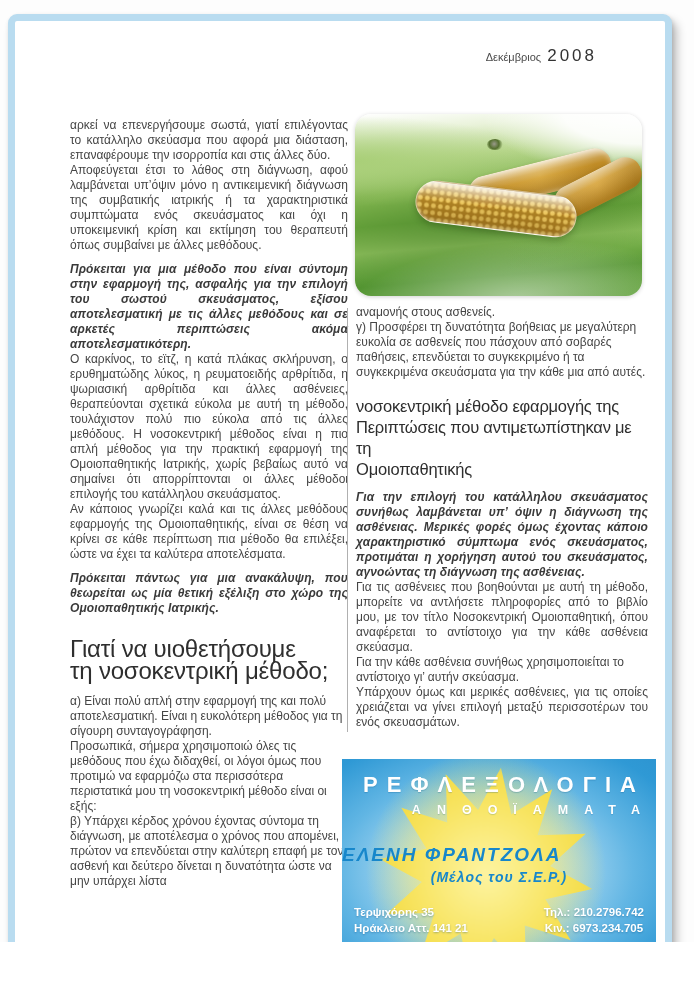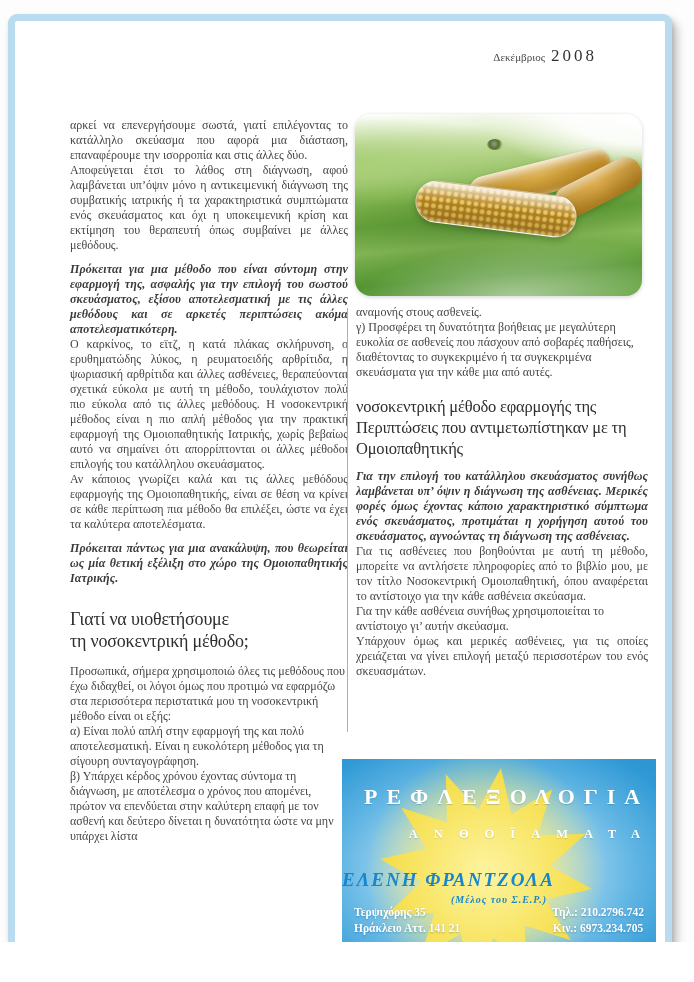--- a/index.html
+++ b/index.html
@@ -1,40 +1,40 @@
 <!DOCTYPE html>
 <html lang="el"><head>
 <meta charset="utf-8">
 <style>
   html,body{margin:0;padding:0;background:#ffffff;}
   .viewport{
     position:relative;width:694px;height:942px;overflow:hidden;
     background:#fdfdfd;
-    font-family:Liberation Serif, serif;
+    font-family:Liberation Sans, sans-serif;
   }
   .page{
     position:absolute;left:8px;top:14px;width:650px;height:930px;
     background:#ffffff;
     border:7px solid #b9dcf0;border-radius:9px;
     box-shadow:5px 7px 10px rgba(0,0,0,0.25), 1px 2px 4px rgba(0,0,0,0.12);
   }
   
   .date{position:absolute;top:25px;right:68px;color:#4a4a4a;font-size:11px;white-space:nowrap;}
   .date .year{font-size:17px;letter-spacing:3px;margin-left:6px;color:#333;font-weight:400;}
   
   .col-left{position:absolute;left:55px;top:97px;width:278px;}
   .col-right{position:absolute;left:341px;top:284px;width:292px;}
   p.body{
     margin:0;color:#454545;font-size:12px;line-height:15px;
   }
   p.just{text-align:justify;}
   p.bi{font-weight:bold;font-style:italic;color:#3a3a3a;letter-spacing:0.1px;margin-top:9px;}
   h2.heading{
     margin:22px 7px 12px 0;font-weight:400;color:#2e2e2e;
-    font-size:18px;line-height:22px;letter-spacing:-0.2px;
+    font-size:24px;line-height:22px;letter-spacing:-0.2px;
   }
   h2.heading span{display:block;}
   .col-right h2.heading{margin:16px 0 10px 0;font-size:16.5px;line-height:21px;}
   
   .divider{position:absolute;left:332px;top:287px;width:1px;height:424px;background:#b0b0b0;}
   
   .photo{
     position:absolute;left:340px;top:93px;width:287px;height:182px;
     border-radius:16px;overflow:hidden;
     box-shadow:0 1px 4px rgba(0,0,0,0.18);
@@ -95,36 +95,36 @@
     z-index:1;
   }
   .sun{
     position:absolute;left:46%;top:62%;width:215px;height:215px;transform:translate(-50%,-50%) rotate(8deg);
     background:radial-gradient(circle, #fdf4a2 0%, #f8e565 45%, #f2d93e 78%);
     clip-path:polygon(50% 0%,57.8% 21%,75% 6.7%,71.2% 28.8%,93.3% 25%,79% 42.2%,100% 50%,79% 57.8%,93.3% 75%,71.2% 71.2%,75% 93.3%,57.8% 79%,50% 100%,42.2% 79%,25% 93.3%,28.8% 71.2%,6.7% 75%,21% 57.8%,0% 50%,21% 42.2%,6.7% 25%,28.8% 28.8%,25% 6.7%,42.2% 21%);
     filter:blur(4px);z-index:2;
   }
   .ad-text{position:relative;z-index:3;}
   .ad-title{
-    margin:12px;padding:13px 0 0 10px;text-align:center;color:#ffffff;
+    margin:0;padding:13px 0 0 10px;text-align:center;color:#ffffff;
     font-weight:bold;font-size:22px;letter-spacing:9px;
     text-shadow:0 1px 1px rgba(0,80,130,0.25);
   }
   .ad-sub{
     margin:0;padding:5px 0 0 16px;text-align:right;color:#ffffff;
     font-weight:bold;font-size:12.5px;letter-spacing:16px;
     text-shadow:0 1px 1px rgba(0,80,130,0.2);
   }
   .ad-name{
     margin:0;padding:27px 0 0 0;text-align:left;color:#1787cb;
     font-weight:bold;font-style:italic;font-size:19px;letter-spacing:2px;
   }
   .ad-member{
     margin:0;padding:3px 0 0 0;text-align:center;color:#1787cb;
-    font-weight:bold;font-style:italic;font-size:10px;letter-spacing:1px;
+    font-weight:bold;font-style:italic;font-size:14px;letter-spacing:1px;
   }
   .ad-bottom{
     position:absolute;left:12px;right:12px;bottom:9px;z-index:3;
     display:flex;justify-content:space-between;align-items:flex-end;
     color:#ffffff;font-weight:bold;font-size:11.5px;line-height:16px;
     text-shadow:0 1px 2px rgba(0,70,120,0.35);
   }
   .ad-contact-right{text-align:center;}
 </style>
 </head>
@@ -141,37 +141,37 @@
       <p class="body just">αρκεί να επενεργήσουμε σωστά, γιατί επιλέγοντας το κατάλληλο σκεύασμα που αφορά μια διάσταση, επαναφέρουμε την ισορροπία και στις άλλες δύο.</p>
       <p class="body just">Αποφεύγεται έτσι το λάθος στη διάγνωση, αφού λαμβάνεται υπ’όψιν μόνο η αντικειμενική διάγνωση της συμβατικής ιατρικής ή τα χαρακτηριστικά συμπτώματα ενός σκευάσματος και όχι η υποκειμενική κρίση και εκτίμηση του θεραπευτή όπως συμβαίνει με άλλες μεθόδους.</p>
       <p class="body just bi">Πρόκειται για μια μέθοδο που είναι σύντομη στην εφαρμογή της, ασφαλής για την επιλογή του σωστού σκευάσματος, εξίσου αποτελεσματική με τις άλλες μεθόδους και σε αρκετές περιπτώσεις ακόμα αποτελεσματικότερη.</p>
       <p class="body just">Ο καρκίνος, το εϊτζ, η κατά πλάκας σκλήρυνση, ο ερυθηματώδης λύκος, η ρευματοειδής αρθρίτιδα, η ψωριασική αρθρίτιδα και άλλες ασθένειες, θεραπεύονται σχετικά εύκολα με αυτή τη μέθοδο, τουλάχιστον πολύ πιο εύκολα από τις άλλες μεθόδους. Η νοσοκεντρική μέθοδος είναι η πιο απλή μέθοδος για την πρακτική εφαρμογή της Ομοιοπαθητικής Ιατρικής, χωρίς βεβαίως αυτό να σημαίνει ότι απορρίπτονται οι άλλες μέθοδοι επιλογής του κατάλληλου σκευάσματος.</p>
       <p class="body just">Αν κάποιος γνωρίζει καλά και τις άλλες μεθόδους εφαρμογής της Ομοιοπαθητικής, είναι σε θέση να κρίνει σε κάθε περίπτωση πια μέθοδο θα επιλέξει, ώστε να έχει τα καλύτερα αποτελέσματα.</p>
       <p class="body just bi">Πρόκειται πάντως για μια ανακάλυψη, που θεωρείται ως μία θετική εξέλιξη στο χώρο της Ομοιοπαθητικής Ιατρικής.</p>
       <h2 class="heading">
         <span>Γιατί να υιοθετήσουμε</span>
         <span>τη νοσοκεντρική μέθοδο;</span>
       </h2>
+      <p class="body">α) Είναι πολύ απλή στην εφαρμογή της και πολύ αποτελεσματική. Είναι η ευκολότερη μέθοδος για τη σίγουρη συνταγογράφηση.</p>
       <p class="body">Προσωπικά, σήμερα χρησιμοποιώ όλες τις μεθόδους που έχω διδαχθεί, οι λόγοι όμως που προτιμώ να εφαρμόζω στα περισσότερα περιστατικά μου τη νοσοκεντρική μέθοδο είναι οι εξής:</p>
-      <p class="body">α) Είναι πολύ απλή στην εφαρμογή της και πολύ αποτελεσματική. Είναι η ευκολότερη μέθοδος για τη σίγουρη συνταγογράφηση.</p>
       <p class="body">β) Υπάρχει κέρδος χρόνου έχοντας σύντομα τη διάγνωση, με αποτέλεσμα ο χρόνος που απομένει, πρώτον να επενδύεται στην καλύτερη επαφή με τον ασθενή και δεύτερο δίνεται η δυνατότητα ώστε να μην υπάρχει λίστα</p>
     </div>
 
     <div class="divider"></div>
 
     <div class="photo">
       <div class="leaf-hole"></div>
       <div class="capsule cap-back"></div>
       <div class="capsule cap-right"></div>
       <div class="capsule cap-front"></div>
     </div>
 
     <div class="col-right">
       <p class="body">αναμονής στους ασθενείς.</p>
-      <p class="body">γ) Προσφέρει τη δυνατότητα βοήθειας με μεγαλύτερη ευκολία σε ασθενείς που πάσχουν από σοβαρές παθήσεις, διαθέτοντας το συγκεκριμένο ή τα συγκεκριμένα σκευάσματα για την κάθε μια από αυτές.</p>
+      <p class="body">γ) Προσφέρει τη δυνατότητα βοήθειας με μεγαλύτερη ευκολία σε ασθενείς που πάσχουν από σοβαρές παθήσεις, επενδύεται το συγκεκριμένο ή τα συγκεκριμένα σκευάσματα για την κάθε μια από αυτές.</p>
       <h2 class="heading">
         <span>νοσοκεντρική μέθοδο εφαρμογής της</span>
         <span>Περιπτώσεις που αντιμετωπίστηκαν με τη</span>
         <span>Ομοιοπαθητικής</span>
       </h2>
       <p class="body just bi">Για την επιλογή του κατάλληλου σκευάσματος συνήθως λαμβάνεται υπ’ όψιν η διάγνωση της ασθένειας. Μερικές φορές όμως έχοντας κάποιο χαρακτηριστικό σύμπτωμα ενός σκευάσματος, προτιμάται η χορήγηση αυτού του σκευάσματος, αγνοώντας τη διάγνωση της ασθένειας.</p>
       <p class="body just">Για τις ασθένειες που βοηθούνται με αυτή τη μέθοδο, μπορείτε να αντλήσετε πληροφορίες από το βιβλίο μου, με τον τίτλο Νοσοκεντρική Ομοιοπαθητική, όπου αναφέρεται το αντίστοιχο για την κάθε ασθένεια σκεύασμα.</p>
       <p class="body">Για την κάθε ασθένεια συνήθως χρησιμοποιείται το αντίστοιχο γι’ αυτήν σκεύασμα.</p>
       <p class="body just">Υπάρχουν όμως και μερικές ασθένειες, για τις οποίες χρειάζεται να γίνει επιλογή μεταξύ περισσοτέρων του ενός σκευασμάτων.</p>
     </div>

